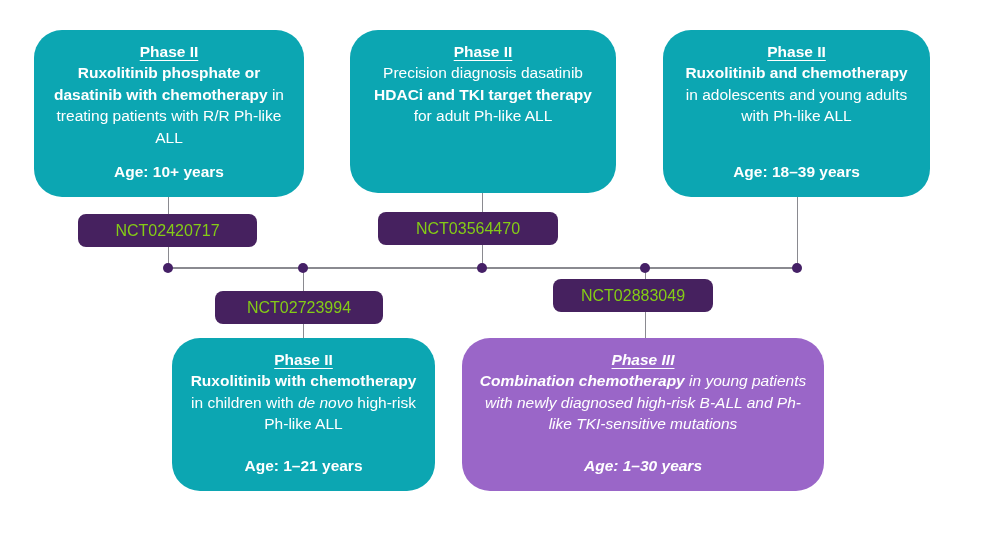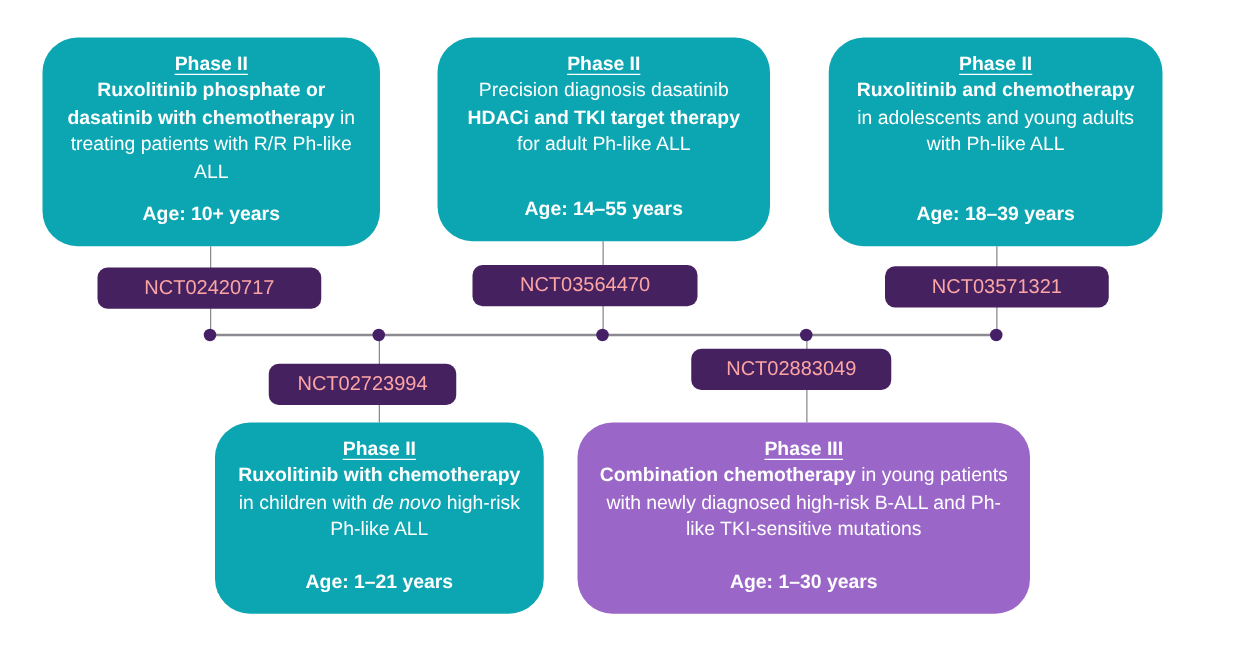--- a/index.html
+++ b/index.html
@@ -19,36 +19,36 @@
     text-align: center;
     font-size: 15.5px;
     line-height: 1.38;
     padding: 11px 16px 15px 16px;
     display: flex;
     flex-direction: column;
     justify-content: space-between;
     z-index: 3;
   }
   .card.teal   { background: var(--teal, #0ca6b2); align-items: center; }
-  .card.purple { background: var(--purple, #9a66c8); }
+  .card.purple { background: var(--purple, #9a66c8); font-style: italic; }
   .phase {
     display: block;
     font-weight: bold;
     text-decoration: underline;
     text-underline-offset: 3px;
   }
   .seg-bold   { font-weight: bold; }
   .seg-italic { font-style: italic; }
   .age { font-weight: bold; }
   .nct {
     position: absolute;
     box-sizing: border-box;
     height: 33px;
     background: var(--badge, #46215f);
-    color: #fca5a5;
+    color: #84cc16;
     border-radius: 8px;
     display: flex;
     align-items: center;
     justify-content: center;
     font-size: 16px;
     z-index: 4;
   }
   .vline, .hline {
     position: absolute;
     background: var(--line, #8a8a90);
@@ -87,21 +87,20 @@
     <div>
       <span class="phase">Phase II</span><span class="seg-bold">Ruxolitinib phosphate or dasatinib with chemotherapy</span><span> in treating patients with R/R Ph-like ALL</span>
     </div>
     <div class="age">Age: 10+ years</div>
   </div>
 
   <div class="card teal" style="left:350px; top:30px; width:266px; height:163px;">
     <div>
       <span class="phase">Phase II</span><span>Precision diagnosis dasatinib </span><span class="seg-bold">HDACi and TKI target therapy</span><span> for adult Ph-like ALL</span>
     </div>
-    <div class="age">Age: 14–55 years</div>
   </div>
 
   <div class="card teal" style="left:663px; top:30px; width:267px; height:167px;">
     <div>
       <span class="phase">Phase II</span><span class="seg-bold">Ruxolitinib and chemotherapy</span><span> in adolescents and young adults with Ph-like ALL</span>
     </div>
     <div class="age">Age: 18–39 years</div>
   </div>
 
   <div class="card teal" style="left:172px; top:338px; width:263px; height:153px;">
@@ -113,17 +112,16 @@
 
   <div class="card purple" style="left:462px; top:338px; width:362px; height:153px;">
     <div>
       <span class="phase">Phase III</span><span class="seg-bold">Combination chemotherapy</span><span> in young patients with newly diagnosed high-risk B-ALL and Ph-like TKI-sensitive mutations</span>
     </div>
     <div class="age">Age: 1–30 years</div>
   </div>
 
   <div class="nct" style="left:78px; top:214px; width:179px;">NCT02420717</div>
   <div class="nct" style="left:378px; top:212px; width:180px;">NCT03564470</div>
-  <div class="nct" style="left:708px; top:213px; width:179px;">NCT03571321</div>
-  <div class="nct" style="left:215px; top:291px; width:150px;">NCT02723994</div>
+  <div class="nct" style="left:215px; top:291px; width:168px;">NCT02723994</div>
   <div class="nct" style="left:553px; top:279px; width:160px;">NCT02883049</div>
 
 </div>
 
 </body></html>

